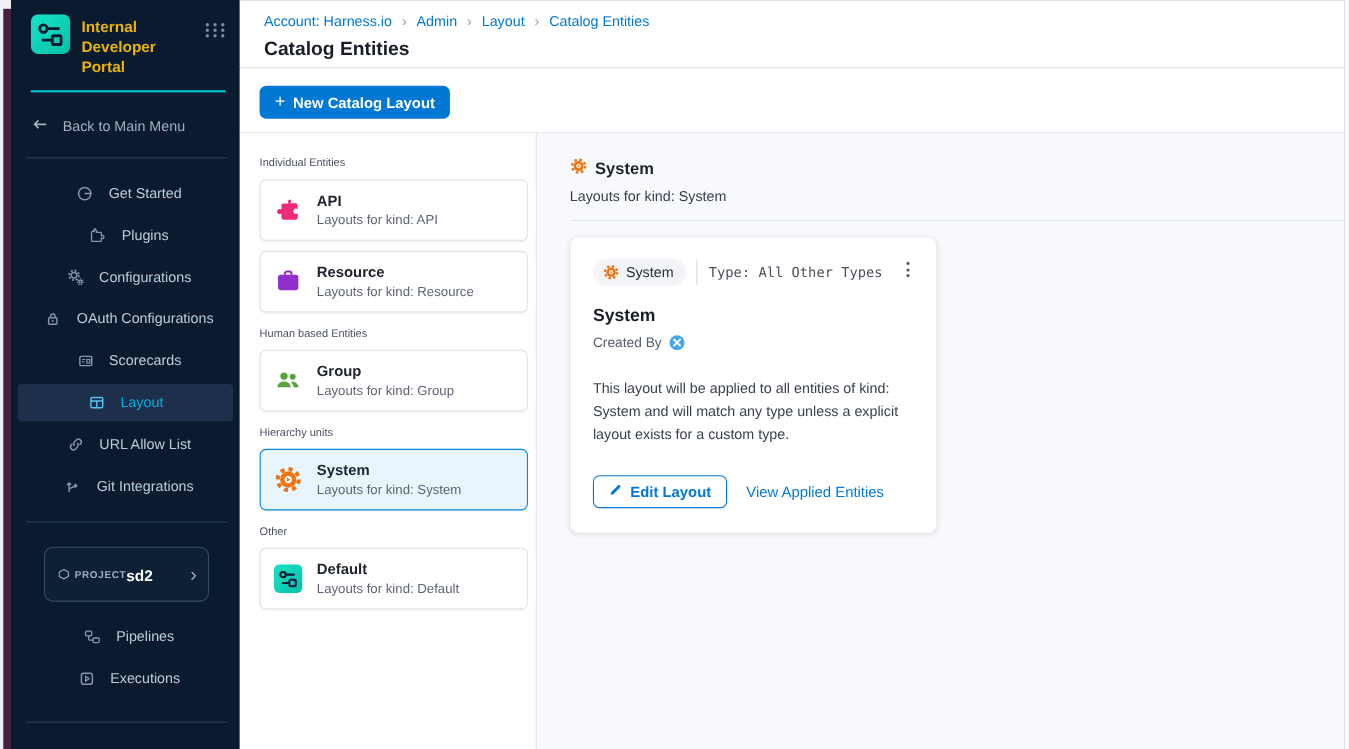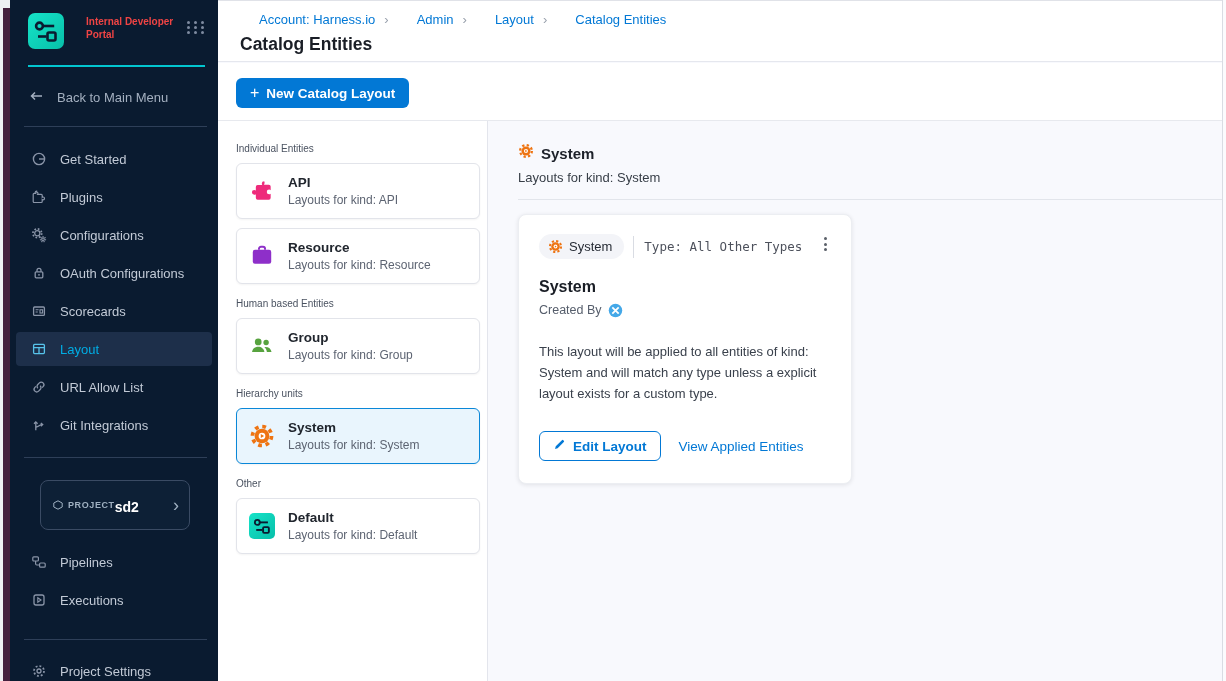--- a/index.html
+++ b/index.html
@@ -11,46 +11,46 @@
   }
   
   .window-edge { position:absolute; left:0; top:0; width:10px; height:681px; background:#eef0f4; }
   .window-edge .purple { position:absolute; left:3px; top:8px; bottom:0; width:7px; background:#44203e; }
   .window-right-line { position:absolute; right:3px; top:0; width:1px; height:100%; background:#d9dce3; z-index:9; }
   .window-right-gap { position:absolute; right:0; top:0; width:3px; height:100%; background:#fbfbfd; z-index:9; }
 
   
   .sidebar { position:absolute; left:10px; top:0; width:208px; height:681px; background:#0a1b30; }
   .logo-row { display:flex; align-items:flex-start; gap:10px; padding:13px 12px 12px 18px; }
-  .brand-title { color:#ef4444; font-weight:bold; font-size:10px; line-height:1.3; padding-top:2px;margin-left:12px; }
+  .brand-title { color:#eab308; font-weight:bold; font-size:14px; line-height:1.3; padding-top:2px; }
   .grid-icon { margin-left:auto; margin-top:8px; display:grid; grid-template-columns:repeat(3,5px); gap:2px; cursor:pointer; }
   .grid-icon i { width:3px; height:3px; border-radius:50%; background:#7e8ba0; }
   .teal-divider { height:2px; background:#02c5cf; margin:0 13px 0 18px; }
   .back-row { display:flex; align-items:center; gap:12px; padding:21px 18px 19px; color:#a4b0c0; font-size:13px; cursor:pointer; }
   .sb-divider { height:1px; background:#2e3f58; margin:0 11px 0 14px; }
   .nav { padding:13px 0 0; }
-  .nav-item { display:flex; align-items:center; gap:13px; height:38px; padding:0 14px 0 20px; color:#c2cad6; font-size:13px; cursor:pointer; }
+  .nav-item { display:flex; align-items:center; gap:13px; height:38px; padding:0 14px 0 20px; color:#c2cad6; font-size:13px; cursor:pointer;justify-content:center; }
   .nav-item .nico { width:17px; display:flex; justify-content:center; flex:none; }
   .nav-item.selected { background:#1d2f4a; color:#00ade4; margin:2px 6px; border-radius:4px; padding-left:14px; height:34px; }
   .proj-divider { height:1px; background:#2e3f58; margin:13px 11px 0 14px; }
   .project-box { margin:22px 28px 0 30px; width:150px; height:50px; border:1px solid #3a4b64; border-radius:8px;
     background:#0d2036; display:flex; align-items:center; padding:7px 10px 7px 12px; cursor:pointer; }
   .project-meta { display:flex; }
   .project-label { display:flex; align-items:center; gap:5px; font-size:9px; font-weight:bold; letter-spacing:.6px; color:#9fb0c1; }
   .project-name { font-size:14px; font-weight:bold; color:#fff; margin-top:3px; }
   .project-chevron { margin-left:auto; color:#9fb0c1; font-size:18px; line-height:1; }
   .bottom-nav { margin-top:13px; }
   .footer-divider { height:1px; background:#2e3f58; margin:20px 11px 0 14px; }
   .footer-nav { margin-top:12px; }
 
   
   .header-row1 { position:absolute; left:218px; top:0; right:0; height:62px; background:#fff;
     border-top:1px solid #e0e2e8; border-bottom:1px solid #e5e7ee; padding:11px 0 0 22px; z-index:2; }
   .breadcrumb { display:flex; align-items:center; gap:9px; font-size:13px; }
-  .crumb { color:#0278d5; cursor:pointer;margin-left:19px; }
+  .crumb { color:#0278d5; cursor:pointer; }
   .crumb-sep { color:#98a0ac; font-size:13px; }
   .page-title { font-size:17.5px; font-weight:bold; color:#1a1e26; margin-top:7px; }
   .header-row2 { position:absolute; left:218px; top:63px; right:0; height:58px; background:#fff; border-bottom:1px solid #e7e9ee; z-index:1; }
   .new-btn { margin:15px 0 0 18px; display:inline-flex; align-items:center; gap:7px; background:#0278d5; color:#fff;
     font-weight:bold; font-size:13.5px; font-family:inherit; padding:7px 14px; border-radius:6px; border:none; cursor:pointer; }
   .new-btn .plus { font-size:16px; font-weight:normal; line-height:1; }
 
   
   .entity-panel { position:absolute; left:218px; top:121px; width:270px; bottom:0; background:#fff;
     border-right:1px solid #e3e5ec; padding:22px 0 0 18px; overflow:hidden; }

